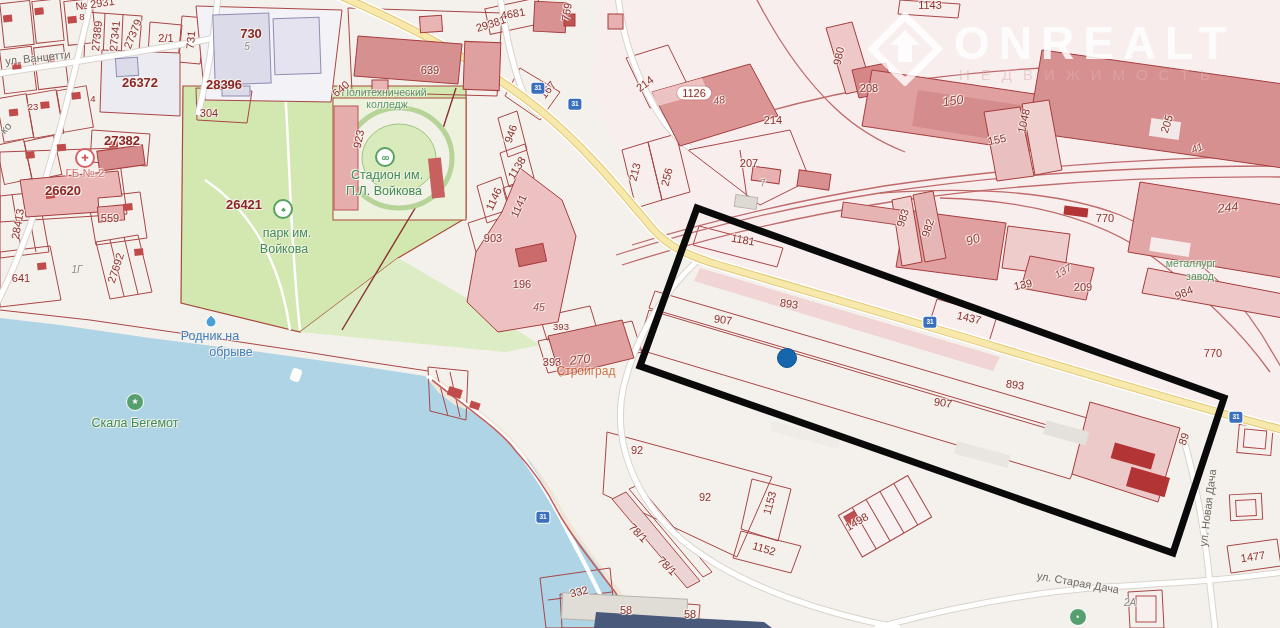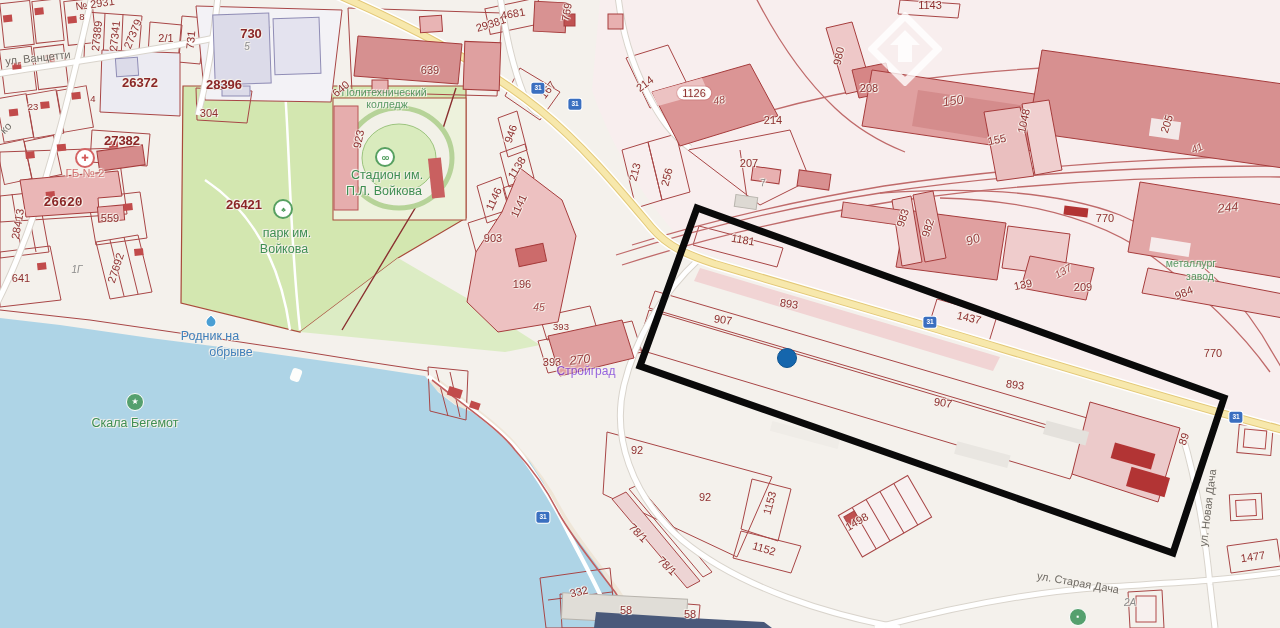--- a/index.html
+++ b/index.html
@@ -12,21 +12,21 @@
   .parcel     {color:#8e2f2f;font-size:11px;}
   .parcel-sm  {color:#8e2f2f;font-size:9.5px;}
   .parcel-lg  {color:#8a2626;font-size:13px;font-weight:bold;}
   .parcel-pill{color:#8e2f2f;font-size:11px;background:#fff;border-radius:8px;padding:1px 5px;
                box-shadow:0 0 0 1px rgba(170,70,70,.25);}
   .bldg       {color:#8b8b8b;font-style:italic;font-size:10px;}
   .bldg-red   {color:#a34a4a;font-style:italic;font-size:10.5px;}
   .bldg-red-lg{color:#9c4242;font-style:italic;font-size:12.5px;}
   .poi-green  {color:#3e8e52;font-size:12.5px;}
   .poi-green-sm{color:#4a9158;font-size:10.5px;opacity:.9;margin-top:24px;}
-  .poi-green-faded{color:#6d28d9;font-size:12px;opacity:.7;}
+  .poi-green-faded{color:#c2410c;font-size:12px;opacity:.7;}
   .poi-blue   {color:#3f7fba;font-size:12.5px;}
   .poi-red    {color:#d47272;font-size:11.5px;}
   .street     {color:#6e6a64;font-size:11px;}
   .road-sign  {background:#3a6fc0;color:#fff;font-size:6.5px;font-weight:bold;padding:2px 3px;
                border-radius:2px;box-shadow:0 0 0 1px #fff;text-shadow:none;}
   
   .poi-ic{position:absolute;display:flex;align-items:center;justify-content:center;
           width:16px;height:16px;border-radius:50%;line-height:1;pointer-events:none;}
   .poi-circle-green{background:#fff;border:2px solid #57a061;color:#4a9a58;font-weight:bold;font-size:7px;letter-spacing:-1px;}
   .poi-circle-red{background:#fff;border:2px solid #d46464;color:#d45858;font-size:9px;}
@@ -250,20 +250,24 @@
   <polygon id="highlight" points="697,208 1224,398 1173,553 640,366" fill="none" stroke="#0a0a0a" stroke-width="7"></polygon>
 
   <circle id="marker" cx="787" cy="358" r="9.5" fill="#1566ad" stroke="#0f5490" stroke-width="1"></circle>
 </svg>
 
 <div class="watermark">
   <svg width="74" height="74" viewBox="0 0 74 74">
     <polygon points="37,4 70,37 37,70 4,37" fill="none" stroke="#ffffff" stroke-width="7" opacity="0.92"></polygon>
     <path d="M 37,18 L 52,33 L 44,33 L 44,50 L 30,50 L 30,33 L 22,33 Z" fill="#ffffff" opacity="0.92"></path>
   </svg>
+  <div class="wm-text">
+    <div class="wm-brand">ONREALT</div>
+    <div class="wm-sub">НЕДВИЖИМОСТЬ</div>
+  </div>
 </div>
 
 <div id="labels-layer">
       <span class="lbl parcel" style="left: 95px; top: 4px; transform: translate(-50%, -50%) rotate(-8deg);">№ 2931</span>
       <span class="lbl parcel-sm" style="left: 82px; top: 17px; transform: translate(-50%, -50%) rotate(0deg);">8</span>
       <span class="lbl parcel" style="left: 97px; top: 36px; transform: translate(-50%, -50%) rotate(-84deg);">27389</span>
       <span class="lbl parcel" style="left: 115px; top: 36px; transform: translate(-50%, -50%) rotate(-84deg);">27341</span>
       <span class="lbl parcel" style="left: 133px; top: 34px; transform: translate(-50%, -50%) rotate(-68deg);">27379</span>
       <span class="lbl parcel" style="left: 166px; top: 38px; transform: translate(-50%, -50%) rotate(0deg);">2/1</span>
       <span class="lbl parcel" style="left: 191px; top: 40px; transform: translate(-50%, -50%) rotate(-85deg);">731</span>
@@ -271,21 +275,21 @@
       <span class="lbl bldg" style="left: 247px; top: 47px; transform: translate(-50%, -50%) rotate(0deg);">5</span>
       <span class="lbl street" style="left: 38px; top: 58px; transform: translate(-50%, -50%) rotate(-6deg);">ул. Ванцетти</span>
       <span class="lbl parcel-lg" style="left: 140px; top: 82px; transform: translate(-50%, -50%) rotate(0deg);">26372</span>
       <span class="lbl parcel-sm" style="left: 93px; top: 99px; transform: translate(-50%, -50%) rotate(0deg);">4</span>
       <span class="lbl parcel-sm" style="left: 33px; top: 107px; transform: translate(-50%, -50%) rotate(0deg);">23</span>
       <span class="lbl parcel-lg" style="left: 224px; top: 84px; transform: translate(-50%, -50%) rotate(0deg);">28396</span>
       <span class="lbl parcel" style="left: 209px; top: 113px; transform: translate(-50%, -50%) rotate(0deg);">304</span>
       <span class="lbl parcel-lg" style="left: 122px; top: 140px; transform: translate(-50%, -50%) rotate(0deg);">27382</span>
       <span class="lbl street" style="left: 6px; top: 128px; transform: translate(-50%, -50%) rotate(-45deg);">ко</span>
       <span class="lbl poi-red" style="left: 85px; top: 174px; transform: translate(-50%, -50%) rotate(0deg);">ГБ № 2</span>
-      <span class="lbl parcel-lg" style="left: 63px; top: 202px; transform: translate(-50%, -50%) rotate(0deg); font-family: Liberation Mono, monospace;">26620</span>
+      <span class="lbl parcel-lg" style="left: 63px; top: 190px; transform: translate(-50%, -50%) rotate(0deg);">26620</span>
       <span class="lbl parcel" style="left: 110px; top: 218px; transform: translate(-50%, -50%) rotate(0deg);">559</span>
       <span class="lbl parcel" style="left: 18px; top: 224px; transform: translate(-50%, -50%) rotate(-80deg);">28413</span>
       <span class="lbl parcel" style="left: 21px; top: 278px; transform: translate(-50%, -50%) rotate(0deg);">641</span>
       <span class="lbl parcel" style="left: 116px; top: 268px; transform: translate(-50%, -50%) rotate(-72deg);">27692</span>
       <span class="lbl bldg" style="left: 77px; top: 270px; transform: translate(-50%, -50%) rotate(0deg);">1Г</span>
       <span class="lbl parcel-lg" style="left: 244px; top: 204px; transform: translate(-50%, -50%) rotate(0deg);">26421</span>
       <span class="lbl poi-green" style="left: 287px; top: 233px; transform: translate(-50%, -50%) rotate(0deg);">парк им.</span>
       <span class="lbl poi-green" style="left: 284px; top: 249px; transform: translate(-50%, -50%) rotate(0deg);">Войкова</span>
       <span class="lbl parcel" style="left: 359px; top: 139px; transform: translate(-50%, -50%) rotate(-78deg);">923</span>
       <span class="lbl poi-green-sm" style="left: 384px; top: 68px; transform: translate(-50%, -50%) rotate(0deg);">Политехнический</span>

